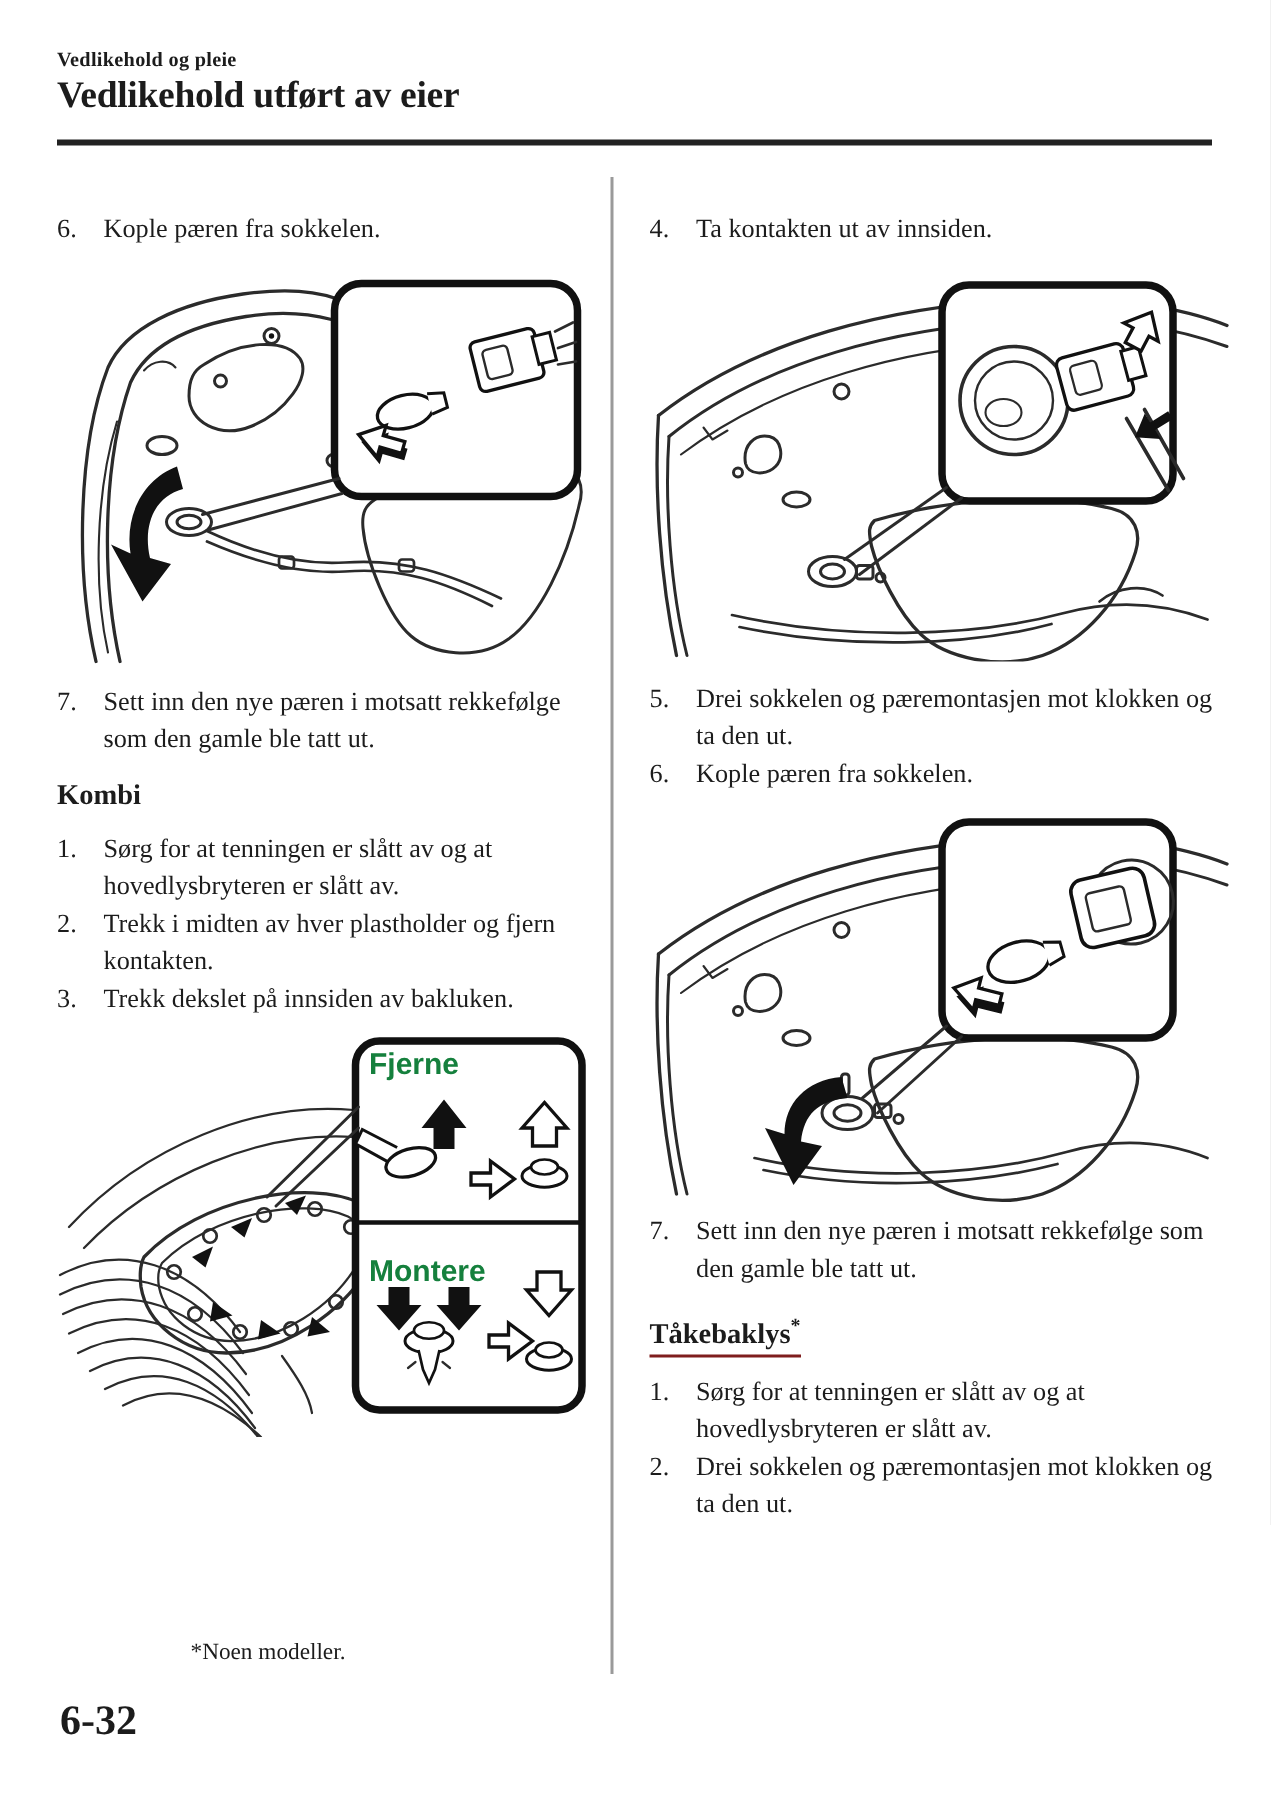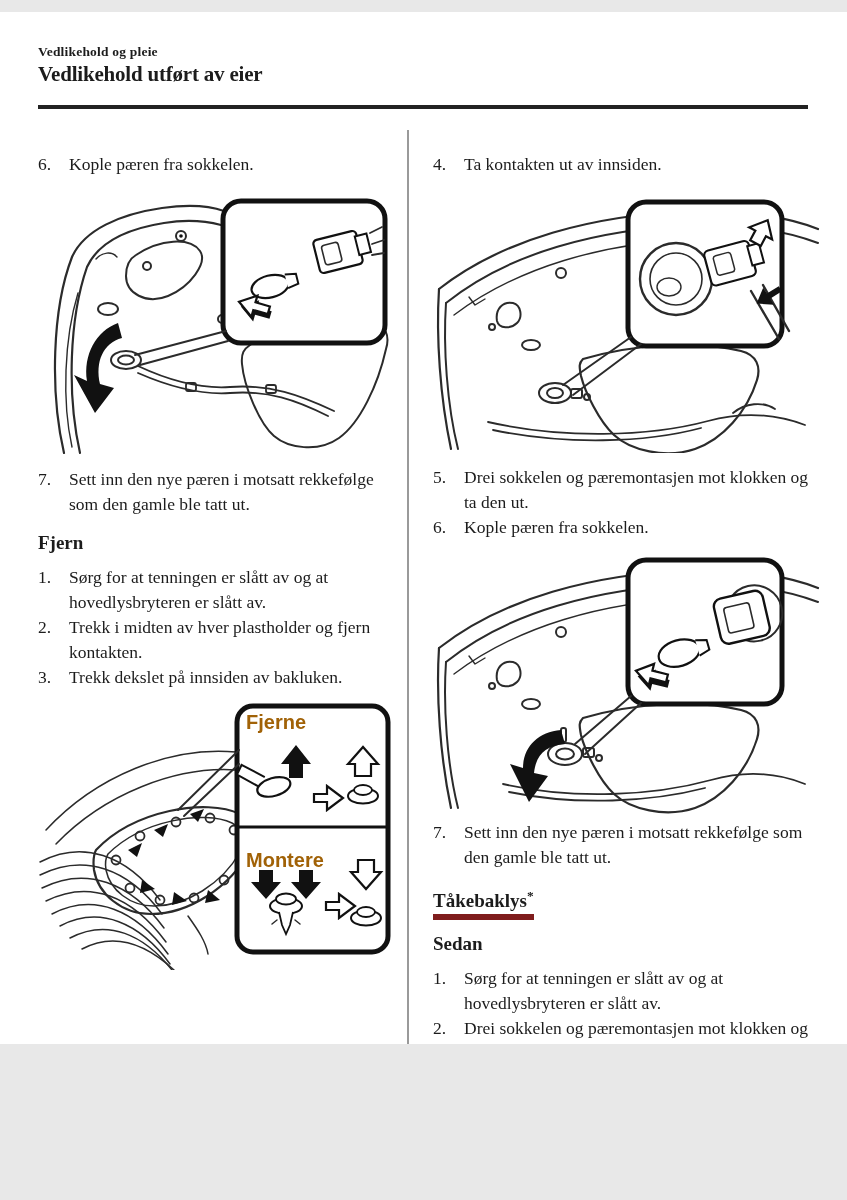--- a/index.html
+++ b/index.html
@@ -1,39 +1,39 @@
 <!DOCTYPE html>
 <html><head>
 <meta charset="utf-8">
 <style>
   html,body{margin:0;padding:0;background:#e8e8e8;}
   .page{
-    position:relative;width:847px;height:1032px;background:#ffffff;
+    position:relative;width:847px;height:1200px;background:#ffffff;
     font-family:"Liberation Serif", serif;color:#1c1c1c;overflow:hidden;
-    margin:12px auto;
+    margin:0 auto;
   }
   .breadcrumb{position:absolute;left:38px;top:32px;font-size:13.5px;font-weight:bold;letter-spacing:.2px;}
-  .page-title{position:absolute;left:38px;top:50px;font-size:21px;font-weight:bold;letter-spacing:-.2px;}
+  .page-title{position:absolute;left:38px;top:50px;font-size:25px;font-weight:bold;letter-spacing:-.2px;}
   .header-rule{position:absolute;left:38px;top:93px;width:770px;height:4px;background:#222;}
   .column-divider{position:absolute;left:407px;top:118px;width:2px;height:998px;background:#9a9a9a;}
   .col{position:absolute;top:140px;}
   .col-left{left:38px;width:360px;}
   .col-right{left:433px;width:378px;}
   .step{display:flex;font-size:17.5px;line-height:25px;}
   .step .num{flex:none;width:24px;}
   .step .txt{flex:1;padding-left:7px;}
   .sec-heading{font-size:19px;font-weight:bold;line-height:25px;margin-top:13px;}
-  .fog-heading{display:inline-block;border-bottom:6px solid #7f1d1d;padding-bottom:1px;}
+  .fog-heading{display:inline-block;border-bottom:2px solid #7f1d1d;padding-bottom:1px;}
   .fog-heading sup{font-size:70%;}
   .mt12{margin-top:12px;} .mt10{margin-top:10px;} .mt6{margin-top:6px;}
   .illus{position:relative;}
   .illus svg{display:block;}
   .inset-label{
     position:absolute;font-family:"Liberation Sans",sans-serif;font-weight:bold;
-    font-size:20px;color:#a16207;line-height:1;
+    font-size:20px;color:#15803d;line-height:1;
   }
   .footer-pageno{position:absolute;left:40px;top:1132px;font-size:28px;font-weight:bold;}
   .footer-note{position:absolute;left:127px;top:1093px;font-size:15.5px;}
   
   .ln{fill:none;stroke:#2b2b2b;stroke-linecap:round;stroke-linejoin:round;}
   .blk{fill:#111;stroke:none;}
   .wht{fill:#fff;stroke:#111;}
 </style>
 </head>
 <body>
@@ -111,21 +111,21 @@
           <path d="M231,104 h-15 v-7 l-16,11 l16,11 v-7 h15 z" class="wht" stroke-width="2.2"></path>
         </g>
       </svg>
     </div>
 
     <div class="step mt12">
       <span class="num">7.</span>
       <span class="txt">Sett inn den nye pæren i motsatt rekkefølge som den gamle ble tatt ut.</span>
     </div>
 
-    <div class="sec-heading">Fjern</div>
+    <div class="sec-heading">Kombi</div>
 
     <div class="step mt10">
       <span class="num">1.</span>
       <span class="txt">Sørg for at tenningen er slått av og at hovedlysbryteren er slått av.</span>
     </div>
     <div class="step">
       <span class="num">2.</span>
       <span class="txt">Trekk i midten av hver plastholder og fjern kontakten.</span>
     </div>
     <div class="step">
@@ -359,21 +359,20 @@
 
     <div class="step mt6">
       <span class="num">7.</span>
       <span class="txt">Sett inn den nye pæren i motsatt rekkefølge som den gamle ble tatt ut.</span>
     </div>
 
     <div class="sec-heading">
       <span class="fog-heading"><span>Tåkebaklys</span><sup>*</sup></span>
     </div>
 
-    <div class="sec-heading" style="margin-top:11px;">Sedan</div>
 
     <div class="step mt10">
       <span class="num">1.</span>
       <span class="txt">Sørg for at tenningen er slått av og at hovedlysbryteren er slått av.</span>
     </div>
     <div class="step">
       <span class="num">2.</span>
       <span class="txt">Drei sokkelen og pæremontasjen mot klokken og ta den ut.</span>
     </div>
   </div>

